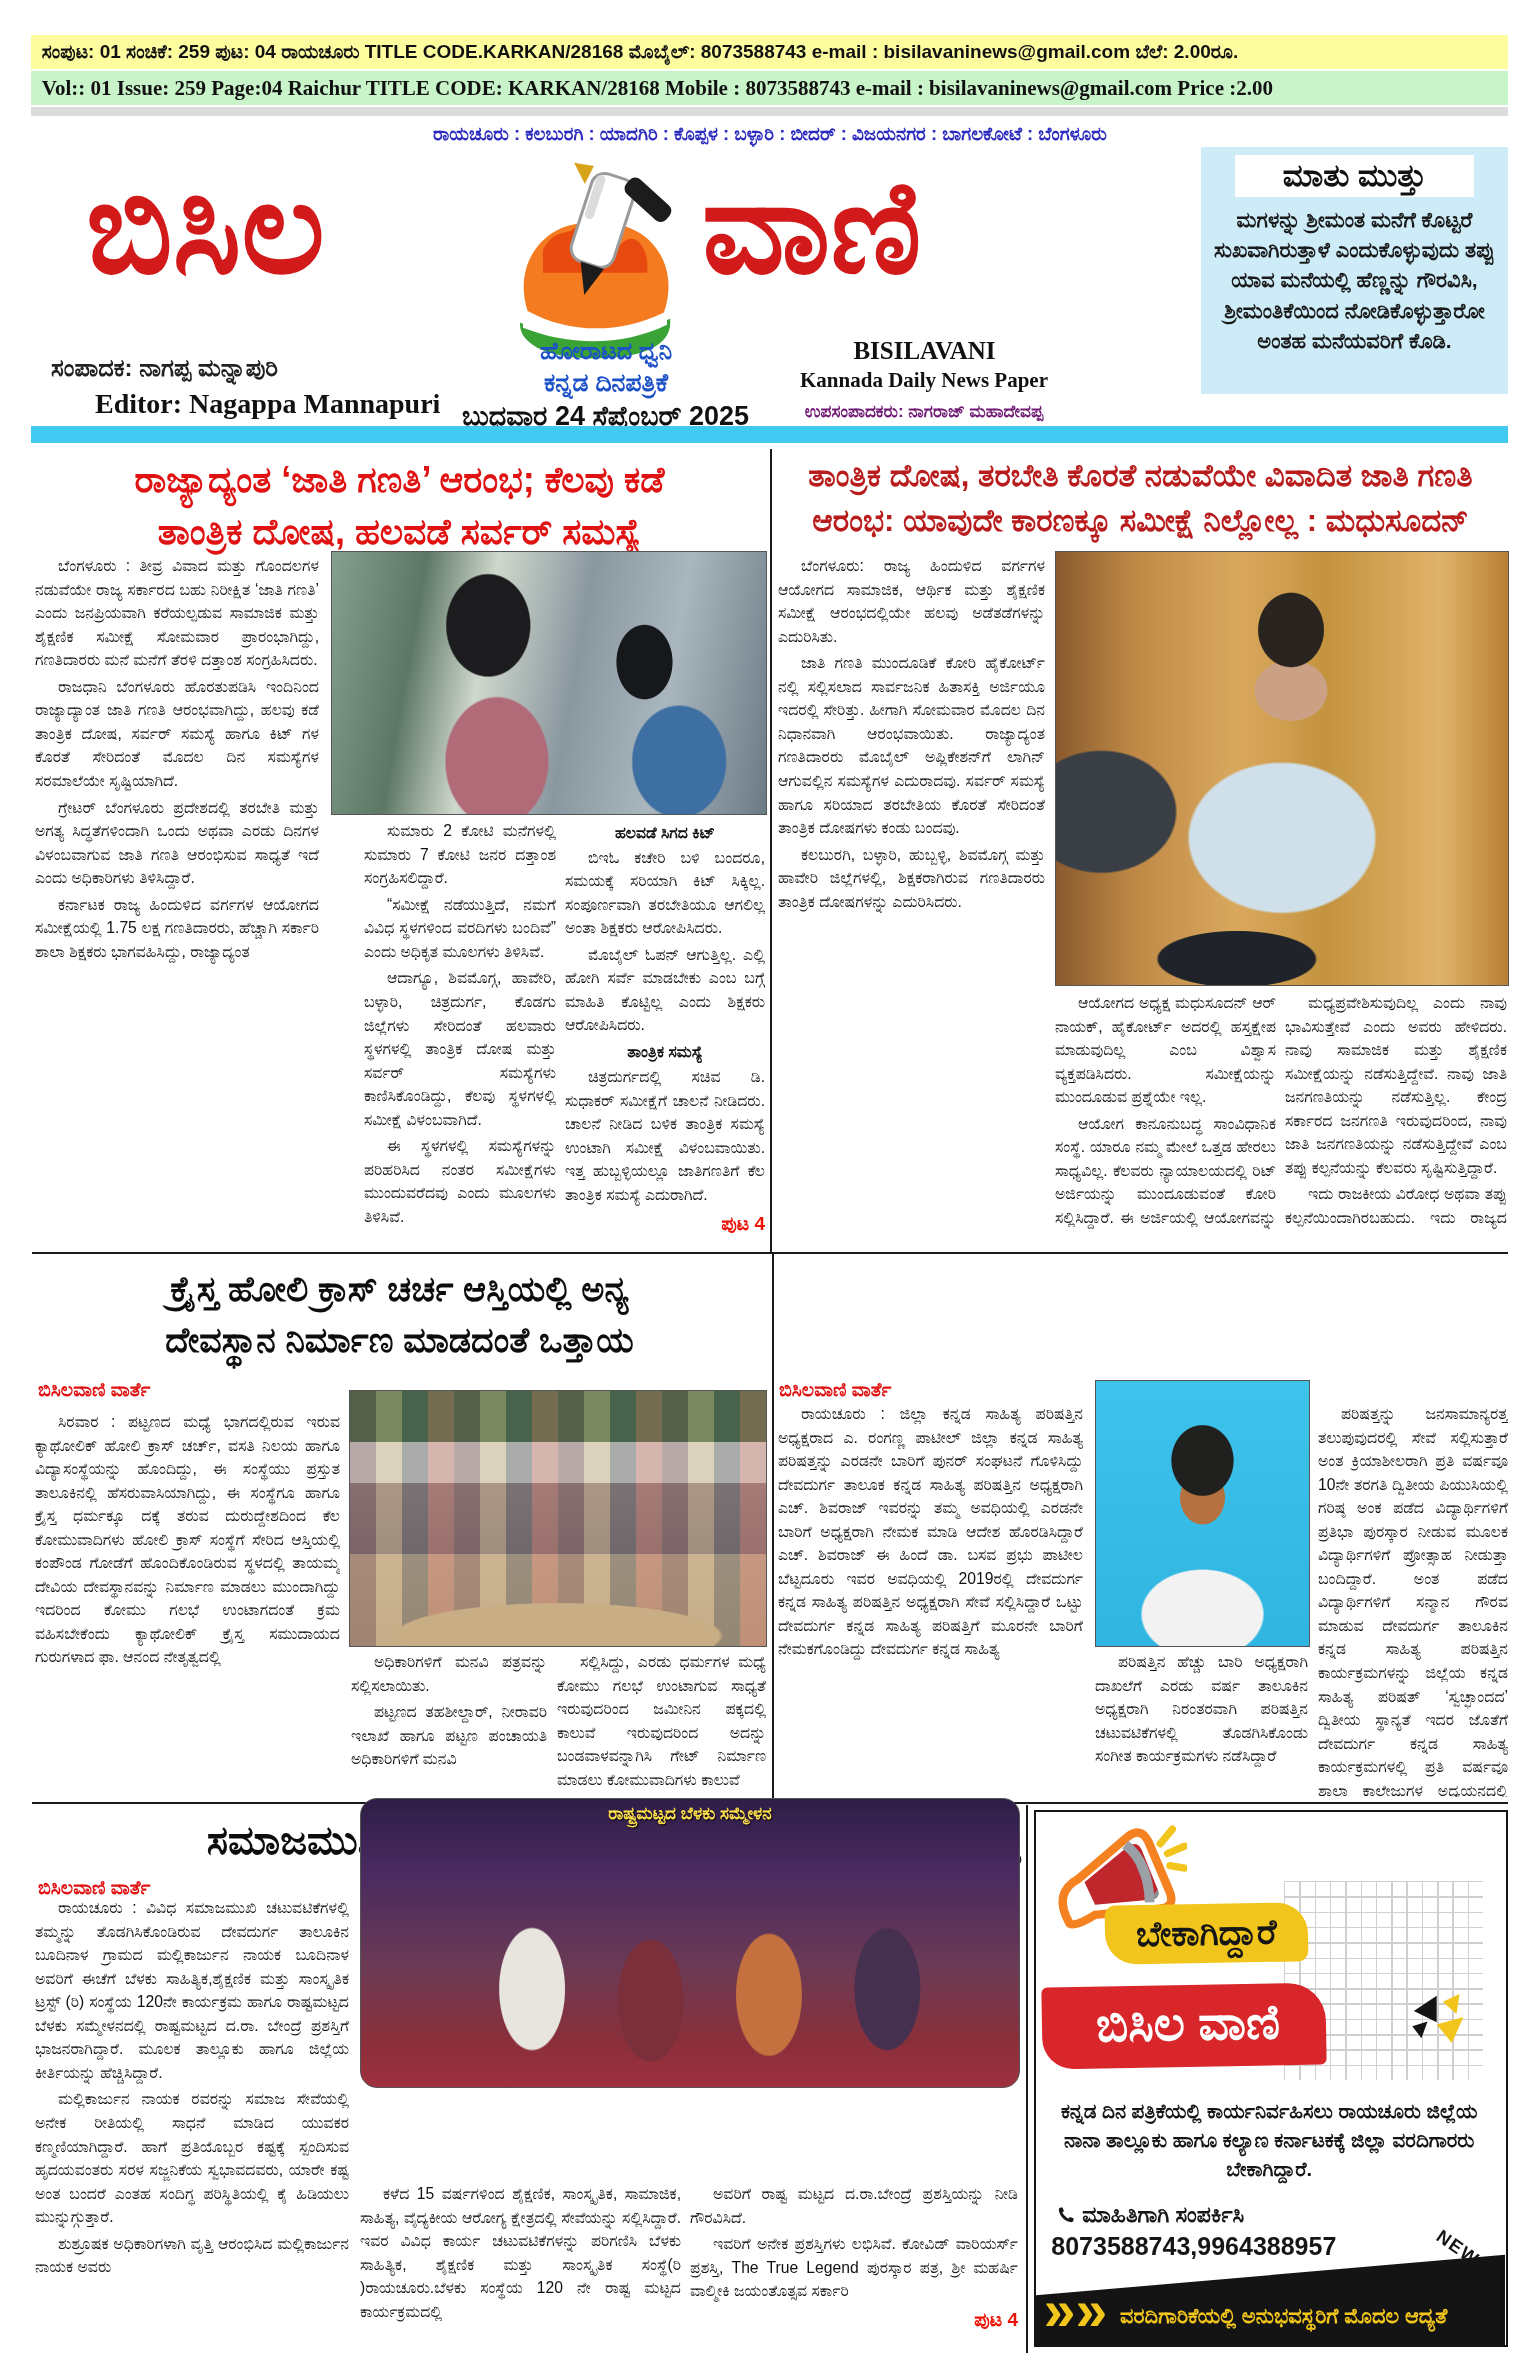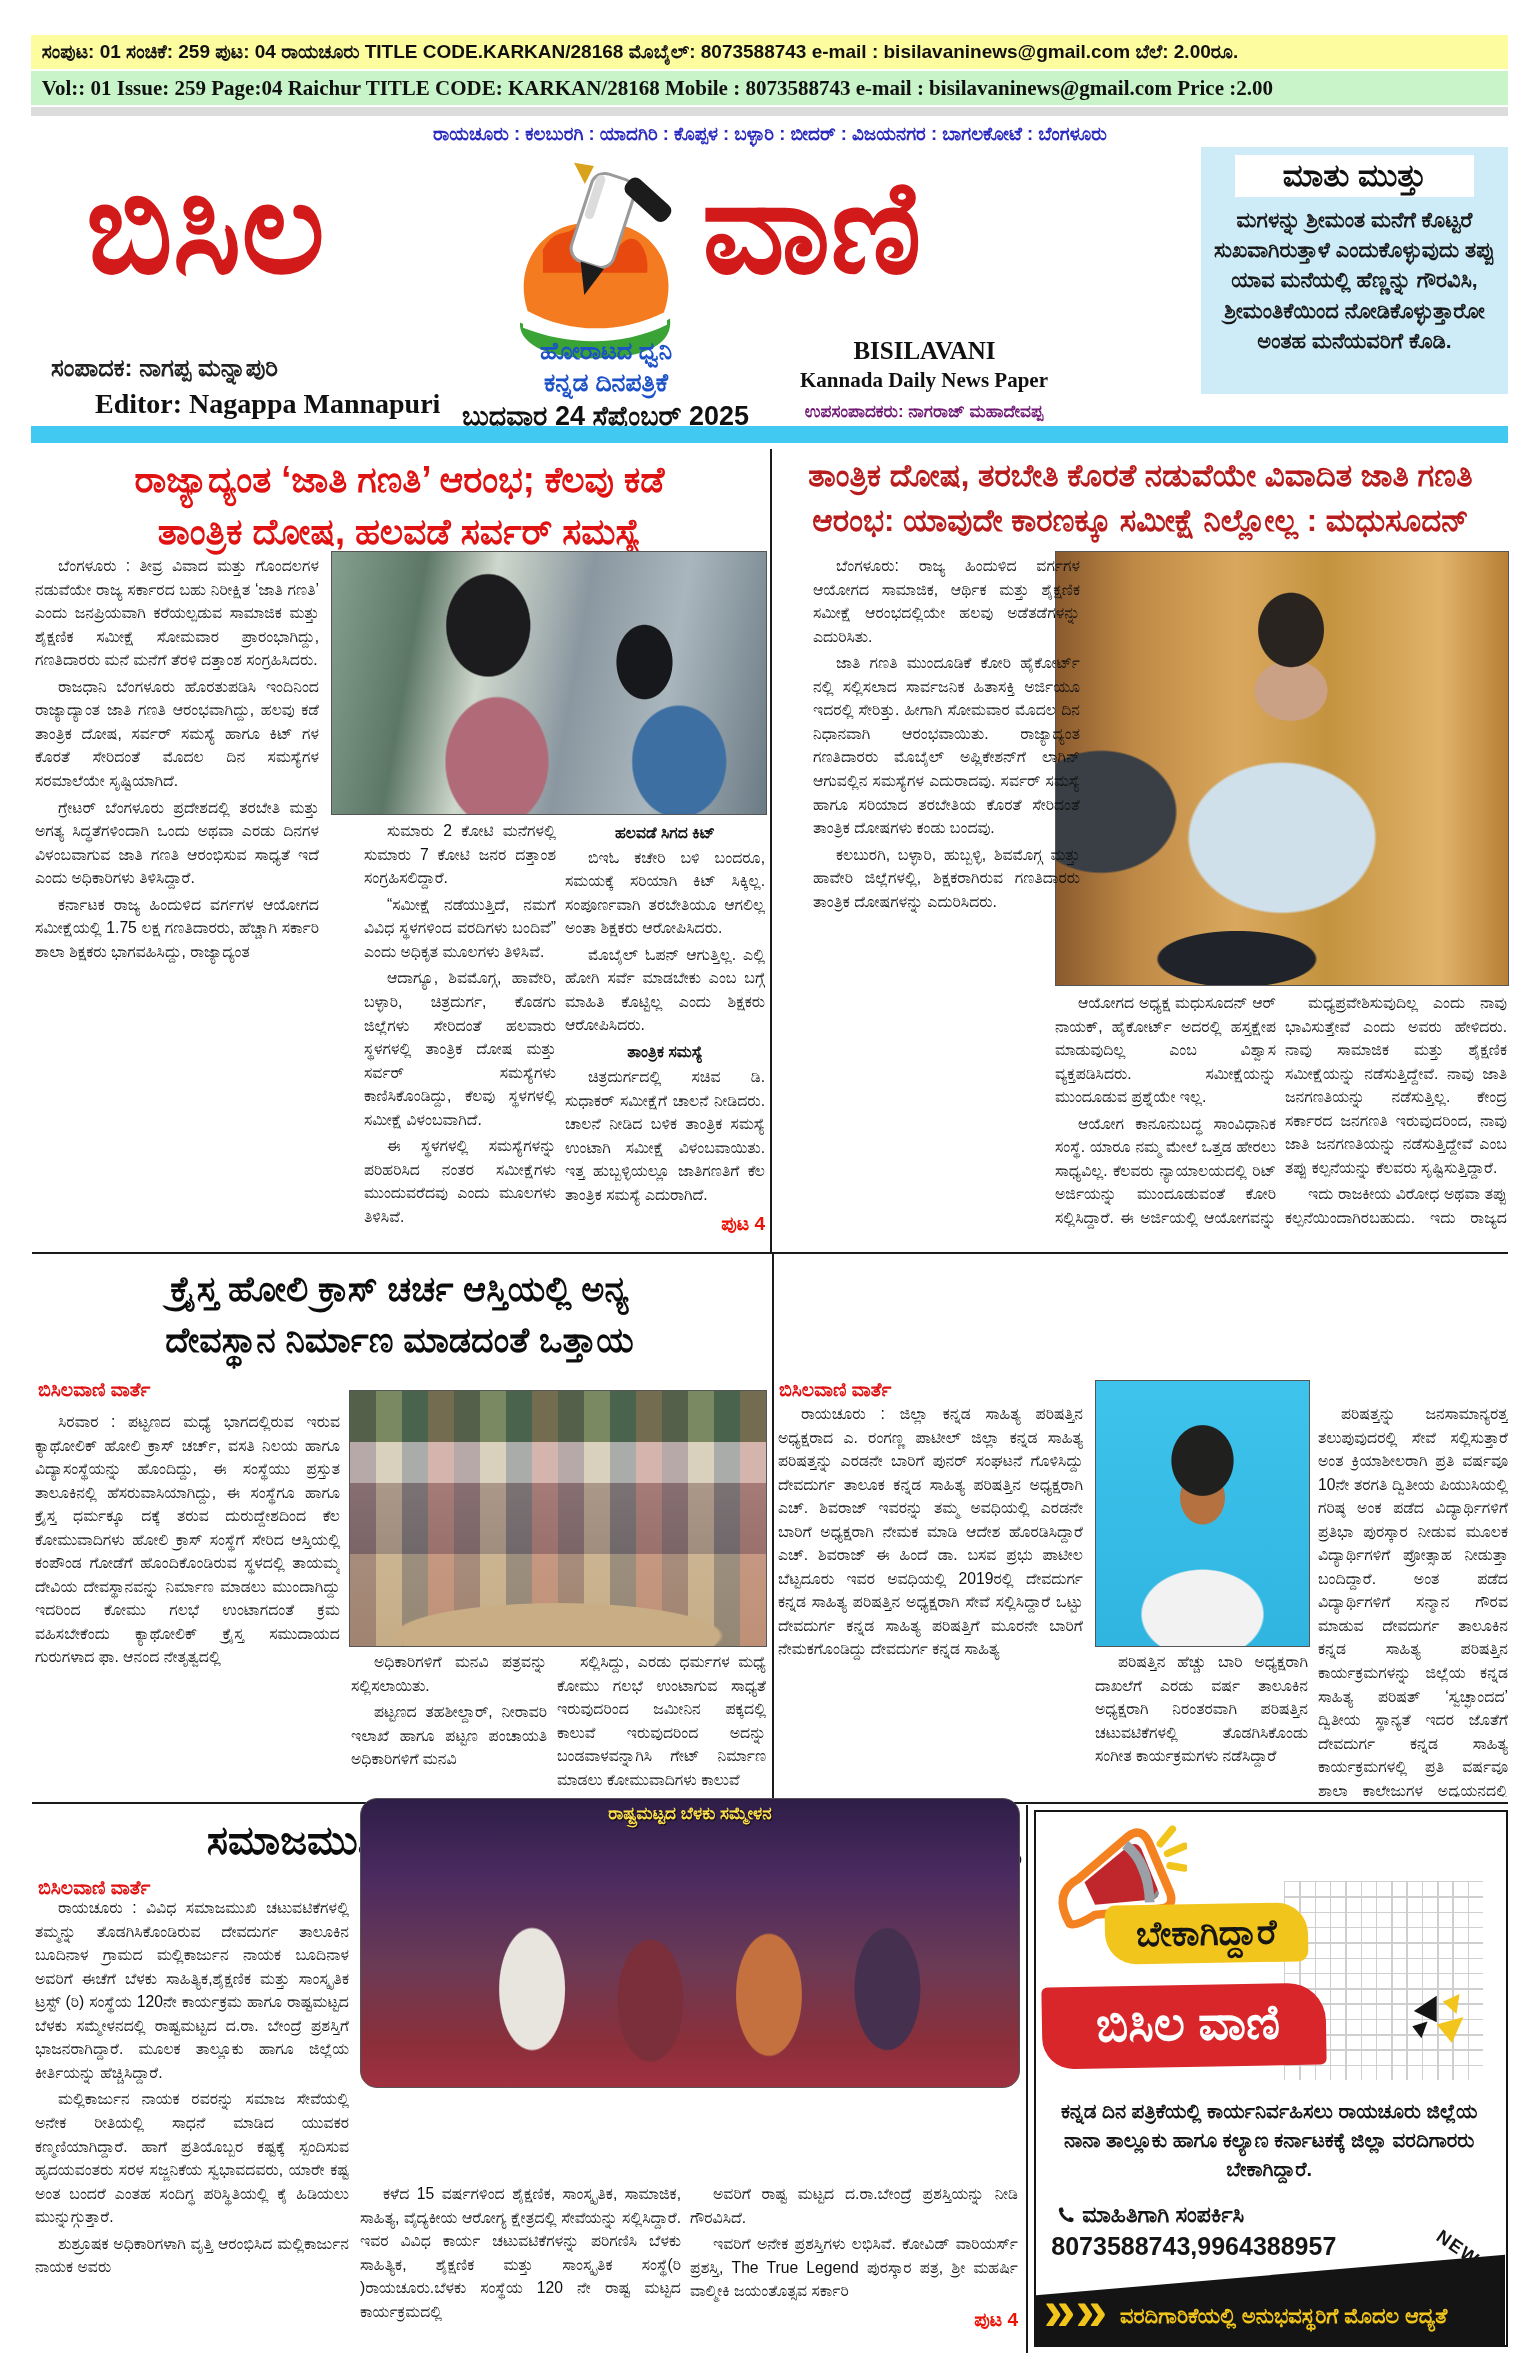--- a/index.html
+++ b/index.html
@@ -142,21 +142,21 @@
     <div>ತಾಂತ್ರಿಕ ದೋಷ, ತರಬೇತಿ ಕೊರತೆ ನಡುವೆಯೇ ವಿವಾದಿತ ಜಾತಿ ಗಣತಿ</div>
     <div>ಆರಂಭ: ಯಾವುದೇ ಕಾರಣಕ್ಕೂ ಸಮೀಕ್ಷೆ ನಿಲ್ಲೋಲ್ಲ : ಮಧುಸೂದನ್ ನಾಯಕ್</div>
   </div>
   <div class="abs photo" style="left:1055px;top:551px;width:452px;height:433px;background:
     radial-gradient(54px 61px at 52% 18%, #2a2420 60%, transparent 62%),
     radial-gradient(65px 54px at 52% 32%, #caa184 55%, transparent 57%),
     radial-gradient(153px 123px at 50% 66%, #cfe0ea 60%, transparent 62%),
     radial-gradient(123px 100px at 10% 60%, #3a3f45 60%, transparent 62%),
     radial-gradient(130px 46px at 40% 94%, #20242a 60%, transparent 62%),
     linear-gradient(90deg,#8a5a2e 0%,#c08a46 18%,#d9a85e 40%,#c4933f 60%,#e0b36a 85%,#b97f36 100%);"></div>
-  <div class="abs col" style="left:813px;top:554px;width:267px;height:675px;">
+  <div class="abs col" style="left:778px;top:554px;width:267px;height:675px;">
       <p class="para">ಬೆಂಗಳೂರು: ರಾಜ್ಯ ಹಿಂದುಳಿದ ವರ್ಗಗಳ ಆಯೋಗದ ಸಾಮಾಜಿಕ, ಆರ್ಥಿಕ ಮತ್ತು ಶೈಕ್ಷಣಿಕ ಸಮೀಕ್ಷೆ ಆರಂಭದಲ್ಲಿಯೇ ಹಲವು ಅಡೆತಡೆಗಳನ್ನು ಎದುರಿಸಿತು.</p>
       <p class="para">ಜಾತಿ ಗಣತಿ ಮುಂದೂಡಿಕೆ ಕೋರಿ ಹೈಕೋರ್ಟ್ ನಲ್ಲಿ ಸಲ್ಲಿಸಲಾದ ಸಾರ್ವಜನಿಕ ಹಿತಾಸಕ್ತಿ ಅರ್ಜಿಯೂ ಇದರಲ್ಲಿ ಸೇರಿತ್ತು. ಹೀಗಾಗಿ ಸೋಮವಾರ ಮೊದಲ ದಿನ ನಿಧಾನವಾಗಿ ಆರಂಭವಾಯಿತು. ರಾಜ್ಯಾದ್ಯಂತ ಗಣತಿದಾರರು ಮೊಬೈಲ್ ಅಪ್ಲಿಕೇಶನ್‌ಗೆ ಲಾಗಿನ್ ಆಗುವಲ್ಲಿನ ಸಮಸ್ಯೆಗಳ ಎದುರಾದವು. ಸರ್ವರ್ ಸಮಸ್ಯೆ ಹಾಗೂ ಸರಿಯಾದ ತರಬೇತಿಯ ಕೊರತೆ ಸೇರಿದಂತೆ ತಾಂತ್ರಿಕ ದೋಷಗಳು ಕಂಡು ಬಂದವು.</p>
       <p class="para">ಕಲಬುರಗಿ, ಬಳ್ಳಾರಿ, ಹುಬ್ಬಳ್ಳಿ, ಶಿವಮೊಗ್ಗ ಮತ್ತು ಹಾವೇರಿ ಜಿಲ್ಲೆಗಳಲ್ಲಿ, ಶಿಕ್ಷಕರಾಗಿರುವ ಗಣತಿದಾರರು ತಾಂತ್ರಿಕ ದೋಷಗಳನ್ನು ಎದುರಿಸಿದರು.</p>
     </div>
   <div class="abs col" style="left:1055px;top:991px;width:221px;height:239px;">
       <p class="para">ಆಯೋಗದ ಅಧ್ಯಕ್ಷ ಮಧುಸೂದನ್ ಆರ್ ನಾಯಕ್, ಹೈಕೋರ್ಟ್ ಅದರಲ್ಲಿ ಹಸ್ತಕ್ಷೇಪ ಮಾಡುವುದಿಲ್ಲ ಎಂಬ ವಿಶ್ವಾಸ ವ್ಯಕ್ತಪಡಿಸಿದರು. ಸಮೀಕ್ಷೆಯನ್ನು ಮುಂದೂಡುವ ಪ್ರಶ್ನೆಯೇ ಇಲ್ಲ.</p>
       <p class="para">ಆಯೋಗ ಕಾನೂನುಬದ್ಧ ಸಾಂವಿಧಾನಿಕ ಸಂಸ್ಥೆ. ಯಾರೂ ನಮ್ಮ ಮೇಲೆ ಒತ್ತಡ ಹೇರಲು ಸಾಧ್ಯವಿಲ್ಲ. ಕೆಲವರು ನ್ಯಾಯಾಲಯದಲ್ಲಿ ರಿಟ್ ಅರ್ಜಿಯನ್ನು ಮುಂದೂಡುವಂತೆ ಕೋರಿ ಸಲ್ಲಿಸಿದ್ದಾರೆ. ಈ ಅರ್ಜಿಯಲ್ಲಿ ಆಯೋಗವನ್ನು ಪ್ರತಿವಾದಿಯನ್ನಾಗಿ ಮಾಡಲಾಗಿದೆ.</p>
     </div>
   <div class="abs col" style="left:1285px;top:991px;width:222px;height:239px;">
       <p class="para">ಮಧ್ಯಪ್ರವೇಶಿಸುವುದಿಲ್ಲ ಎಂದು ನಾವು ಭಾವಿಸುತ್ತೇವೆ ಎಂದು ಅವರು ಹೇಳಿದರು. ನಾವು ಸಾಮಾಜಿಕ ಮತ್ತು ಶೈಕ್ಷಣಿಕ ಸಮೀಕ್ಷೆಯನ್ನು ನಡೆಸುತ್ತಿದ್ದೇವೆ. ನಾವು ಜಾತಿ ಜನಗಣತಿಯನ್ನು ನಡೆಸುತ್ತಿಲ್ಲ. ಕೇಂದ್ರ ಸರ್ಕಾರದ ಜನಗಣತಿ ಇರುವುದರಿಂದ, ನಾವು ಜಾತಿ ಜನಗಣತಿಯನ್ನು ನಡೆಸುತ್ತಿದ್ದೇವೆ ಎಂಬ ತಪ್ಪು ಕಲ್ಪನೆಯನ್ನು ಕೆಲವರು ಸೃಷ್ಟಿಸುತ್ತಿದ್ದಾರೆ.</p>

